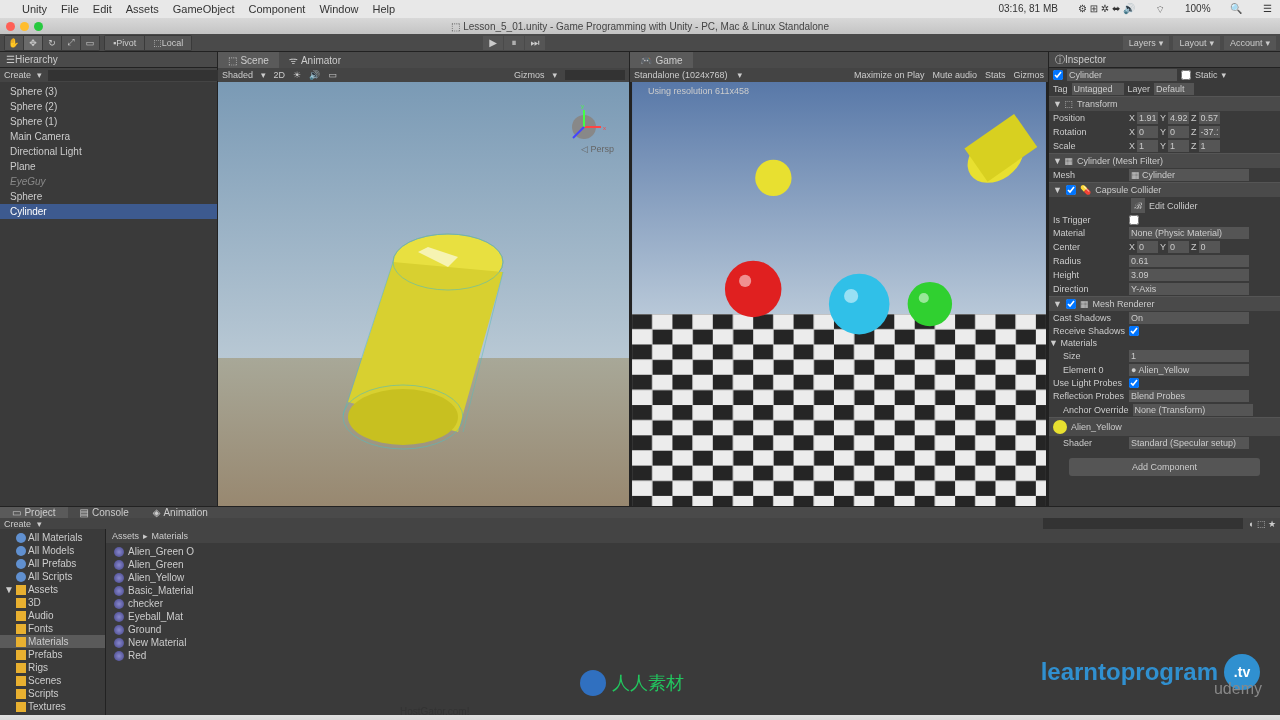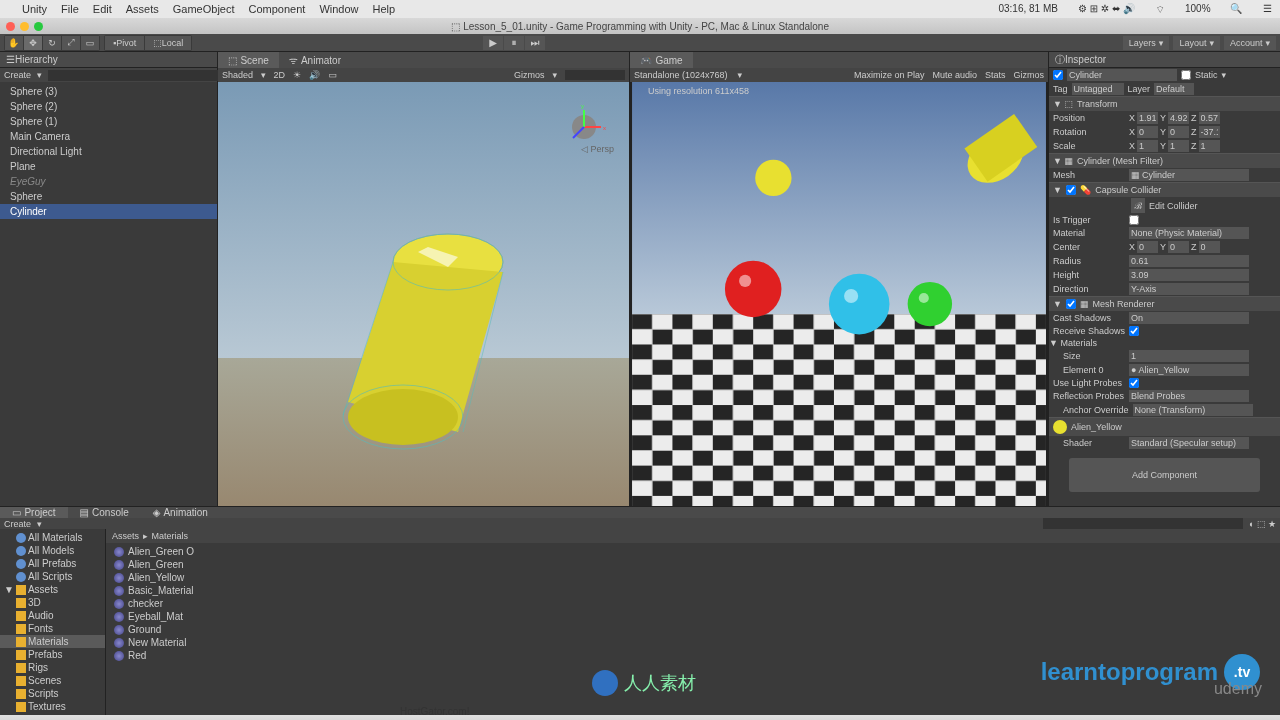--- a/index.html
+++ b/index.html
@@ -47,41 +47,41 @@
 .game-scene { position: absolute; inset: 0; overflow: hidden; }
 .inspector { width: 232px; border-left: 1px solid #222; background: #3a3a3a; font-size: 9px; }
 .insp-row { display: flex; align-items: center; padding: 1px 4px; gap: 4px; }
 .insp-section { background: #4a4a4a; padding: 2px 4px; display: flex; align-items: center; gap: 4px; border-top: 1px solid #555; }
 .insp-label { color: #ccc; min-width: 72px; }
 .insp-input { background: #555; border: none; color: #ccc; font-size: 9px; padding: 1px 2px; width: 21px; }
 .insp-input-wide { width: 120px; }
 .insp-check { width: 10px; height: 10px; }
 .xyz-group { display: flex; gap: 2px; align-items: center; }
 .xyz-lbl { font-size: 9px; }
-.add-comp { margin: 8px 20px; padding: 12px; background: #555; text-align: center; cursor: pointer; border-radius: 3px; }
+.add-comp { margin: 8px 20px; padding: 4px; background: #555; text-align: center; cursor: pointer; border-radius: 3px; }
 .bottom { height: 196px; border-top: 1px solid #222; display: flex; flex-direction: column; }
 .bottom-tabs { background: #4a4a4a; height: 16px; display: flex; font-size: 10px; }
 .bottom-tab { padding: 0 12px; display: flex; align-items: center; cursor: pointer; gap: 3px; }
 .bottom-tab.active { background: #5a5a5a; }
 .project-area { flex: 1; display: flex; }
 .project-tree { width: 105px; background: #3a3a3a; padding: 2px 0; font-size: 10px; }
 .p-item { padding: 1px 4px 1px 16px; cursor: pointer; display: flex; align-items: center; gap: 2px; }
 .p-item.selected { background: #5a5a5a; }
 .p-item .ico { width: 10px; height: 10px; background: #e8b030; }
 .p-item.fav .ico { background: #6090d0; border-radius: 50%; }
 .project-content { flex: 1; background: #3a3a3a; border-left: 1px solid #222; }
 .breadcrumb { background: #444; height: 14px; display: flex; align-items: center; padding: 0 6px; font-size: 9px; gap: 4px; }
 .asset-list { padding: 2px 0; }
 .asset-item { padding: 1px 8px; font-size: 10px; cursor: pointer; display: flex; align-items: center; gap: 4px; }
 .asset-item .mat-ico { width: 10px; height: 10px; border-radius: 50%; background: radial-gradient(#88c, #448); }
 .taskbar { height: 18px; background: linear-gradient(#f0f0f0, #dadada); display: flex; align-items: center; padding: 0 400px; font-size: 10px; color: #333; }
 .watermark { position: absolute; bottom: 30px; right: 20px; font-size: 24px; color: #3090d0; font-weight: bold; display: flex; align-items: center; gap: 6px; }
 .watermark .dot { width: 36px; height: 36px; border-radius: 50%; background: #3090d0; color: #fff; display: flex; align-items: center; justify-content: center; font-size: 14px; }
 .udemy { position: absolute; bottom: 22px; right: 18px; font-size: 16px; color: #888; }
-.center-wm { position: absolute; bottom: 24px; left: 592px; font-size: 18px; color: #86efac; display: flex; align-items: center; gap: 6px; }
+.center-wm { position: absolute; bottom: 24px; left: 580px; font-size: 18px; color: #22c55e; display: flex; align-items: center; gap: 6px; }
 .center-wm .c-ico { width: 26px; height: 26px; border-radius: 50%; background: #3070c0; }
 </style>
 </head>
 <body>
 
 <div class="menubar">
   <span class="apple"></span>
   <span>Unity</span>
   <span>File</span>
   <span>Edit</span>

